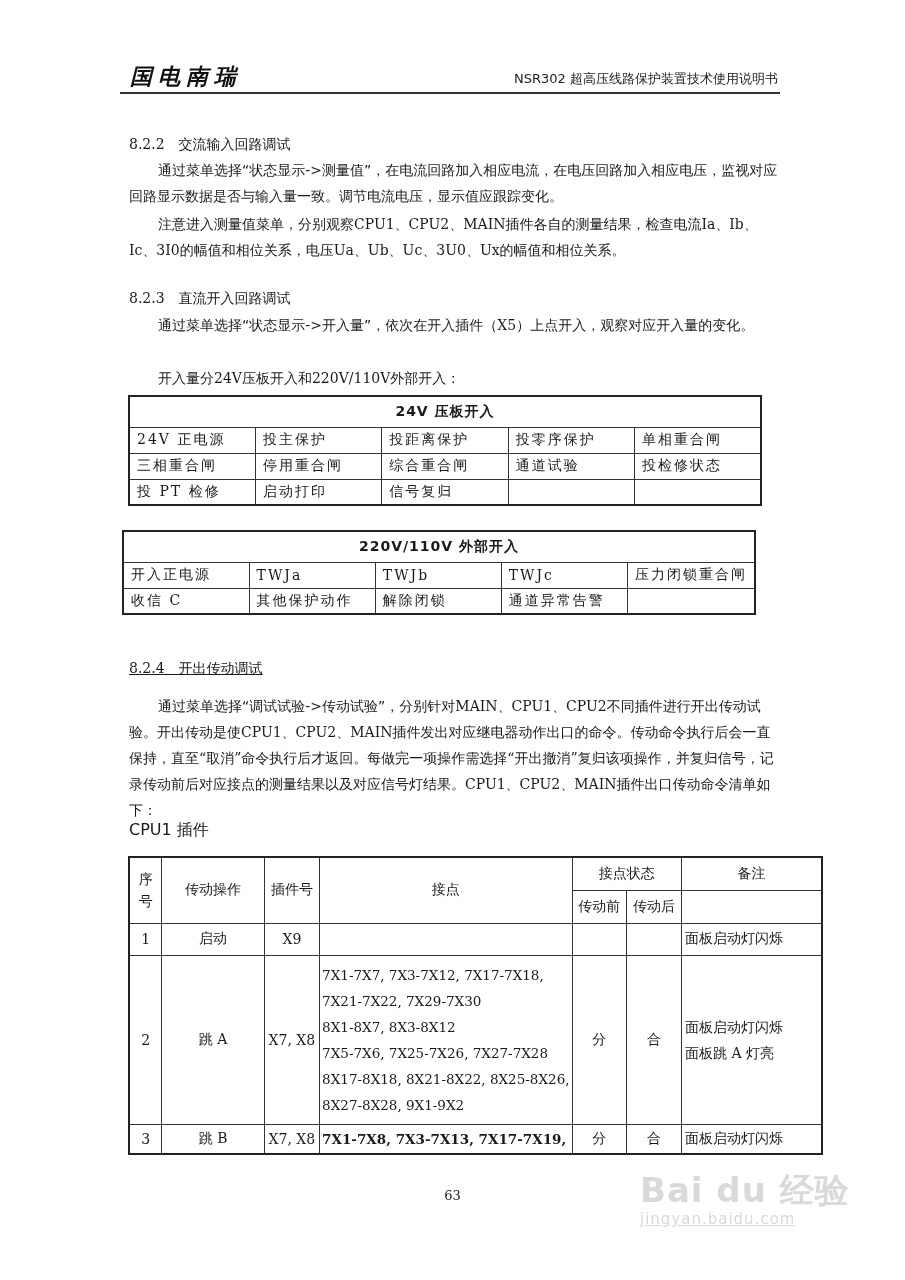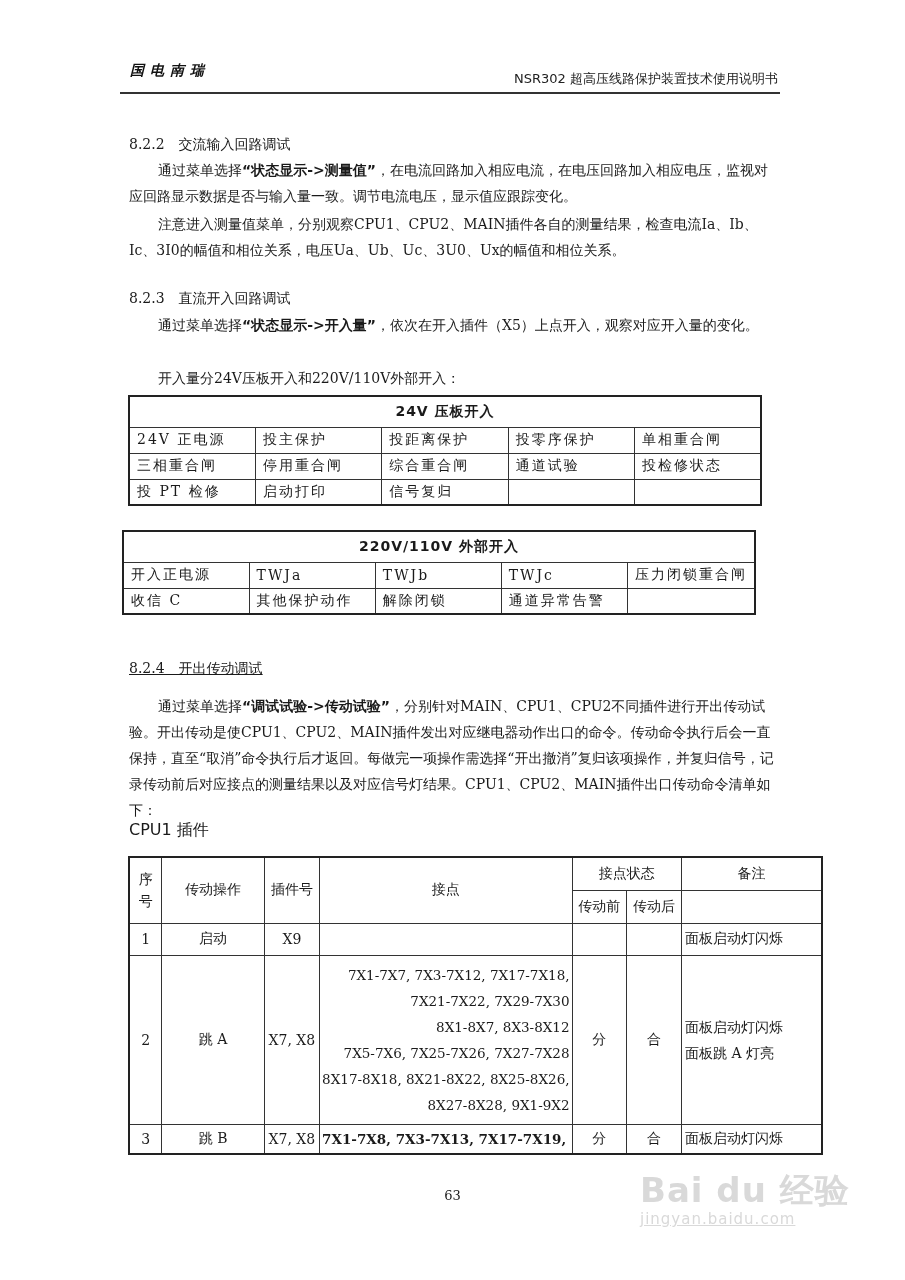--- a/index.html
+++ b/index.html
@@ -1,39 +1,39 @@
 <!DOCTYPE html>
 <html><head>
 <meta charset="utf-8">
 <style>
   * { box-sizing: border-box; margin: 0; padding: 0; }
   html, body { width: 905px; height: 1280px; background: #ffffff; overflow: hidden; }
   body { position: relative; font-family: "DejaVu Serif", "Liberation Serif", serif; color: #1a1a1a; }
 
   .header { position: absolute; left: 120px; top: 58px; width: 660px; height: 36px; border-bottom: 2px solid #333; }
-  .header .logo { position: absolute; left: 10px; top: 4px; font-family: "DejaVu Serif", serif; font-size: 14px; font-weight: bold; letter-spacing: 6px; font-style: italic; color: #111; }
+  .header .logo { position: absolute; left: 10px; top: 4px; font-family: "DejaVu Serif", serif; font-size: 22px; font-weight: bold; letter-spacing: 6px; font-style: italic; color: #111; }
   .header .doc-title { position: absolute; right: 2px; top: 12px; font-family: "DejaVu Sans", sans-serif; font-size: 13px; color: #222; }
 
   .abs { position: absolute; }
   .sec { font-size: 14px; left: 129px; }
   .para { font-size: 14px; line-height: 26px; left: 129px; width: 650px; }
   .para .ind { display: inline-block; width: 29px; }
-  .para b { font-family: "DejaVu Sans", sans-serif; font-weight: bold; }
+  .para b { font-family: "DejaVu Sans", sans-serif; font-weight: normal; }
 
   table { border-collapse: collapse; position: absolute; }
   .bi-table { left: 122px; width: 634px; border: 2px solid #222; font-size: 14px; }
   .bi-table td { border: 1px solid #333; height: 26px; padding: 0 7px; letter-spacing: 2px; white-space: nowrap; width: 20%; }
   .bi-table td.title { text-align: center; height: 31px; font-family: "DejaVu Sans", sans-serif; font-weight: bold; font-size: 14px; letter-spacing: 1px; }
 
   .cpu-label { left: 129px; top: 820px; font-family: "DejaVu Sans", sans-serif; font-size: 16px; }
 
   .out-table { left: 128px; top: 856px; width: 695px; border: 2px solid #222; font-size: 14px; }
   .out-table td { border: 1px solid #333; padding: 0 3px; vertical-align: middle; }
   .c { text-align: center; }
-  .contacts { line-height: 26px; padding: 6px 2px !important; white-space: nowrap; font-size: 13.5px; text-align: right; }
+  .contacts { line-height: 26px; padding: 6px 2px !important; white-space: nowrap; font-size: 13.5px; }
 
   .page-num { left: 0; width: 905px; text-align: center; top: 1188px; font-size: 13px; }
 
   .watermark { position: absolute; left: 640px; top: 1168px; width: 210px; height: 75px; color: #d9d9d9; font-family: "DejaVu Sans", sans-serif; }
   .watermark .brand { font-size: 34px; font-weight: bold; letter-spacing: 1px; }
   .watermark .site { font-size: 15px; margin-top: -4px; letter-spacing: 1px; text-decoration: underline; }
 </style>
 </head>
 <body>
 

